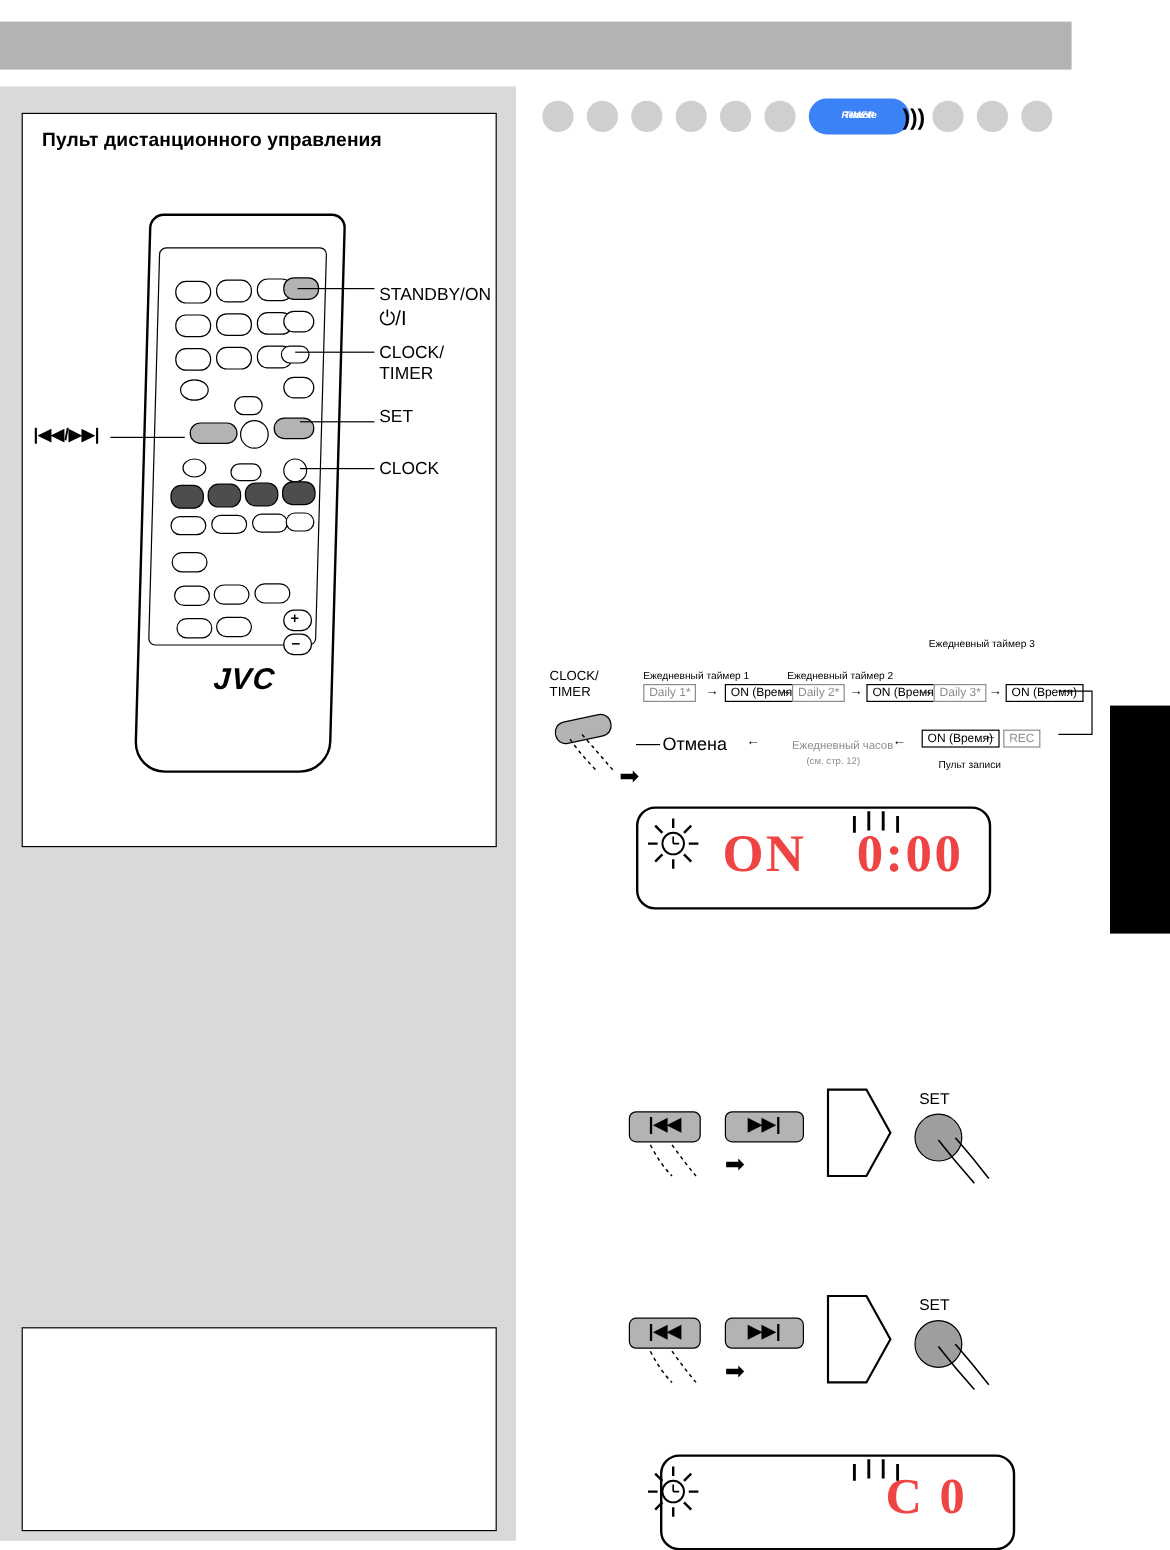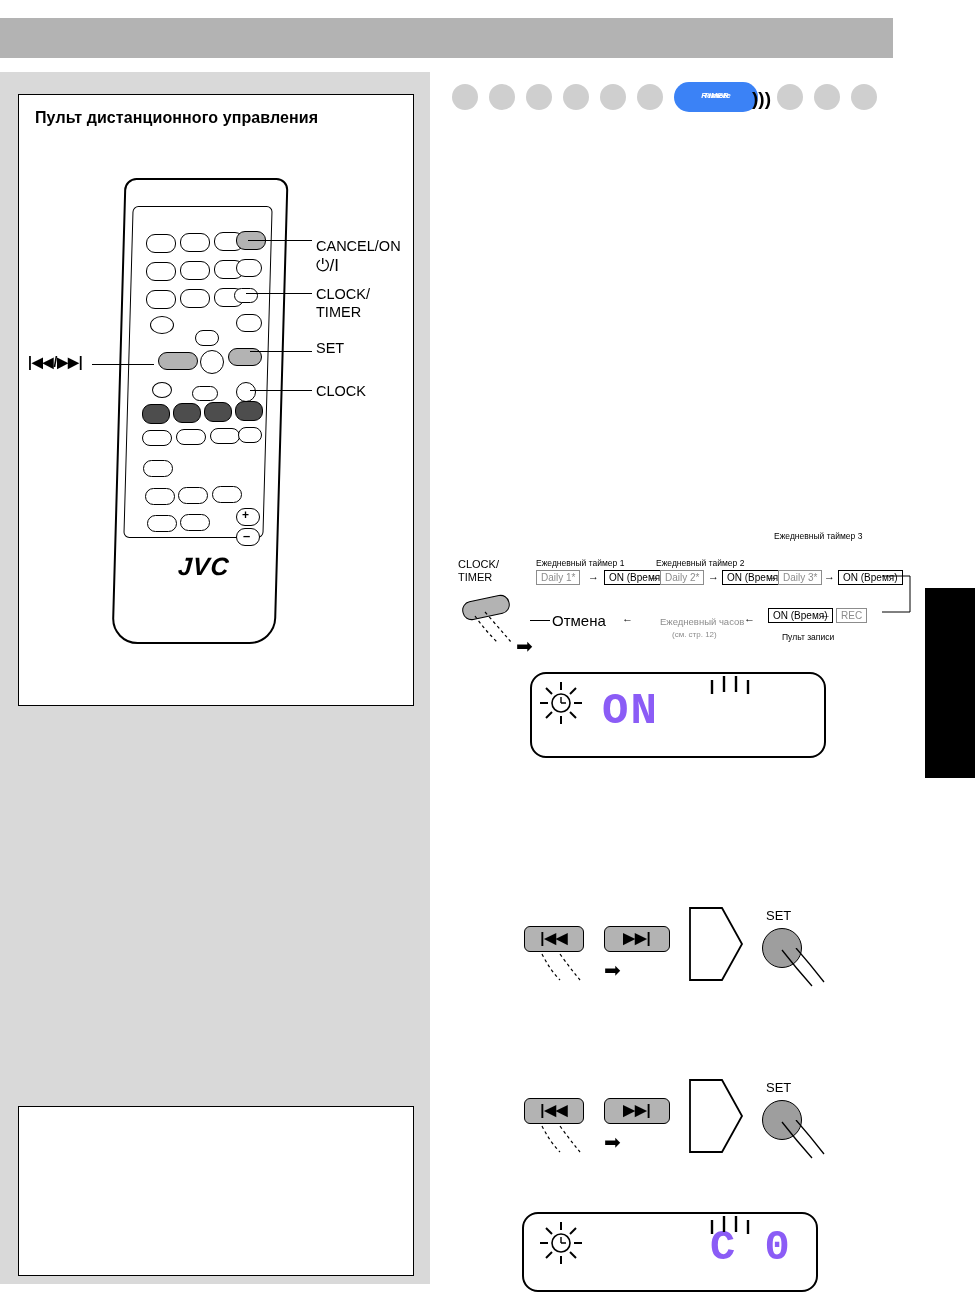--- a/index.html
+++ b/index.html
@@ -83,21 +83,21 @@
   .ct-btn{
     position:absolute;left:462px;top:598px;width:46px;height:17px;border:1.3px solid #000;
     border-radius:9px;background:#b3b3b3;transform:rotate(-12deg);
   }
 
   
   .display{
     position:absolute;border:2px solid #000;border-radius:16px;background:#fff;
   }
   .seg{
-    font-family:Liberation Mono, monospace;font-weight:bold;color:#8b5cf6;
+    font-family:Liberation Serif, serif;font-weight:bold;color:#ef4444;
     letter-spacing:2px;
   }
 
   
   .keybtn{
     position:absolute;border:1.6px solid #000;border-radius:6px;background:#b3b3b3;
     text-align:center;font-size:15px;font-weight:bold;line-height:22px;
   }
   .setcircle{
     position:absolute;width:38px;height:38px;border-radius:50%;border:1.6px solid #000;
@@ -189,21 +189,21 @@
 <div class="btn" style="left:180px;top:514px;width:28px;height:15px"></div>
 <div class="btn" style="left:236px;top:508px;width:22px;height:16px"></div>
 <div class="btn" style="left:236px;top:528px;width:22px;height:16px"></div>
 <div style="position:absolute;left:242px;top:508px;font-size:12px;font-weight:bold">+</div>
 <div style="position:absolute;left:243px;top:528px;font-size:13px;font-weight:bold">–</div>
 
 <div class="jvc-logo">JVC</div>
 
 <div class="lead" style="left:248px;top:240px;width:64px"></div>
 <div class="callout" style="left:316px;top:238px">
-  <div>CANCEL/ON</div>
+  <div>STANDBY/ON</div>
   <div style="font-size:17px">⏻/I</div>
 </div>
 
 <div class="lead" style="left:246px;top:293px;width:66px"></div>
 <div class="callout" style="left:316px;top:286px">
   <div>CLOCK/</div>
   <div>TIMER</div>
 </div>
 
 <div class="lead" style="left:250px;top:351px;width:62px"></div>
@@ -260,20 +260,21 @@
 
 <div style="position:absolute;left:552px;top:612px;font-size:15px">Отмена</div>
 <div class="arrowtxt" style="left:622px;top:612px">←</div>
 <div class="flowlabel" style="left:660px;top:616px;font-size:9.5px;color:#8c8c8c">Ежедневный часов</div>
 <div class="flowlabel" style="left:672px;top:630px;font-size:8px;color:#8c8c8c">(см. стр. 12)</div>
 <div class="arrowtxt" style="left:744px;top:612px">←</div>
 <div class="lead" style="left:530px;top:620px;width:20px"></div>
 
 <div class="display" style="left:530px;top:672px;width:292px;height:82px">
   <div class="seg" style="position:absolute;left:70px;top:12px;font-size:44px">ON</div>
+  <div class="seg" style="position:absolute;left:182px;top:12px;font-size:44px">0:00</div>
 </div>
 <svg style="position:absolute;left:534px;top:676px;width:54px;height:54px">
   <circle cx="27" cy="27" r="9" stroke="#000" stroke-width="1.6" fill="none"></circle>
   <path d="M27 27 V21 M27 27 H32" stroke="#000" stroke-width="1.4"></path>
   <g stroke="#000" stroke-width="2">
     <path d="M27 6 V14"></path>
       <path d="M27 40 V48"></path>
       <path d="M6 27 H14"></path>
       <path d="M40 27 H48"></path>
     <path d="M12 12 L18 18"></path>
@@ -318,21 +319,21 @@
 <svg style="position:absolute;left:688px;top:1078px;width:58px;height:76px">
   <path d="M2 2 H34 L54 38 L34 74 H2 Z" stroke="#000" stroke-width="1.8" fill="#fff"></path>
 </svg>
 <div class="setlabel" style="left:766px;top:1080px">SET</div>
 <div class="setcircle" style="left:762px;top:1100px"></div>
 <svg style="position:absolute;left:778px;top:1120px;width:60px;height:44px">
   <path d="M4 2 q14 18 30 36" stroke="#000" stroke-width="1.3" fill="none"></path>
   <path d="M18 0 q14 16 28 34" stroke="#000" stroke-width="1.3" fill="none"></path>
 </svg>
 
-<div class="display" style="left:522px;top:1212px;width:292px;height:76px">
+<div class="display" style="left:550px;top:1212px;width:292px;height:76px">
   <div class="seg" style="position:absolute;left:186px;top:10px;font-size:42px">C 0</div>
 </div>
 <svg style="position:absolute;left:534px;top:1216px;width:54px;height:54px">
   <circle cx="27" cy="27" r="9" stroke="#000" stroke-width="1.6" fill="none"></circle>
   <path d="M27 27 V21 M27 27 H32" stroke="#000" stroke-width="1.4"></path>
   <g stroke="#000" stroke-width="2">
     <path d="M27 6 V14"></path>
       <path d="M27 40 V48"></path>
       <path d="M6 27 H14"></path>
       <path d="M40 27 H48"></path>

